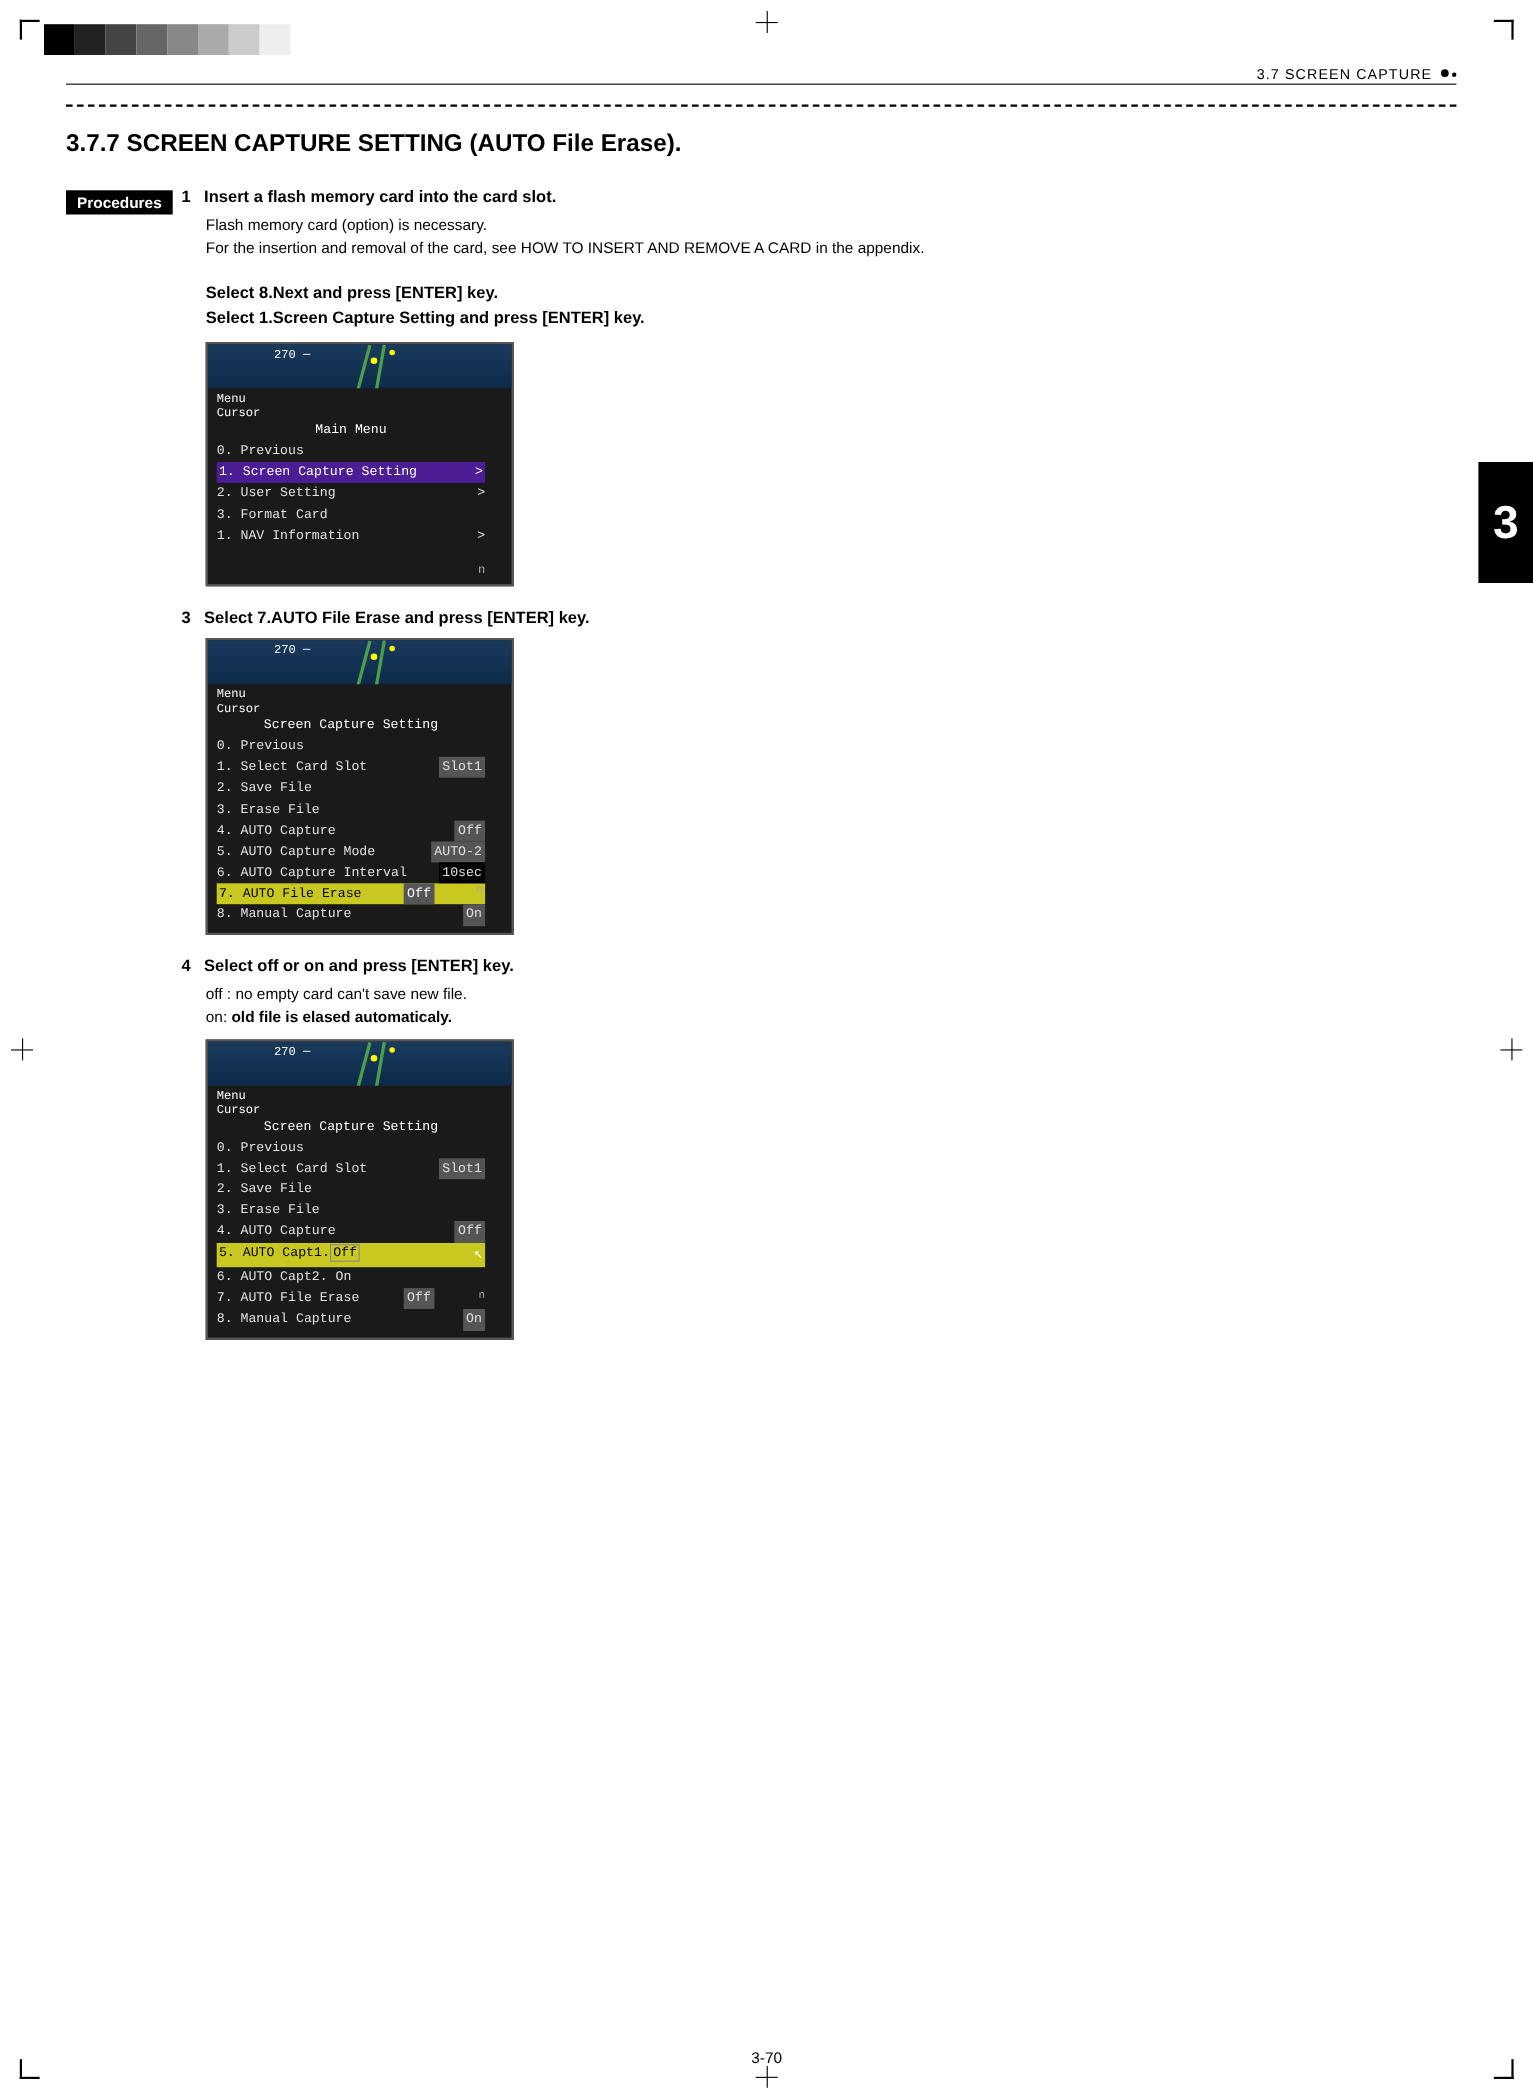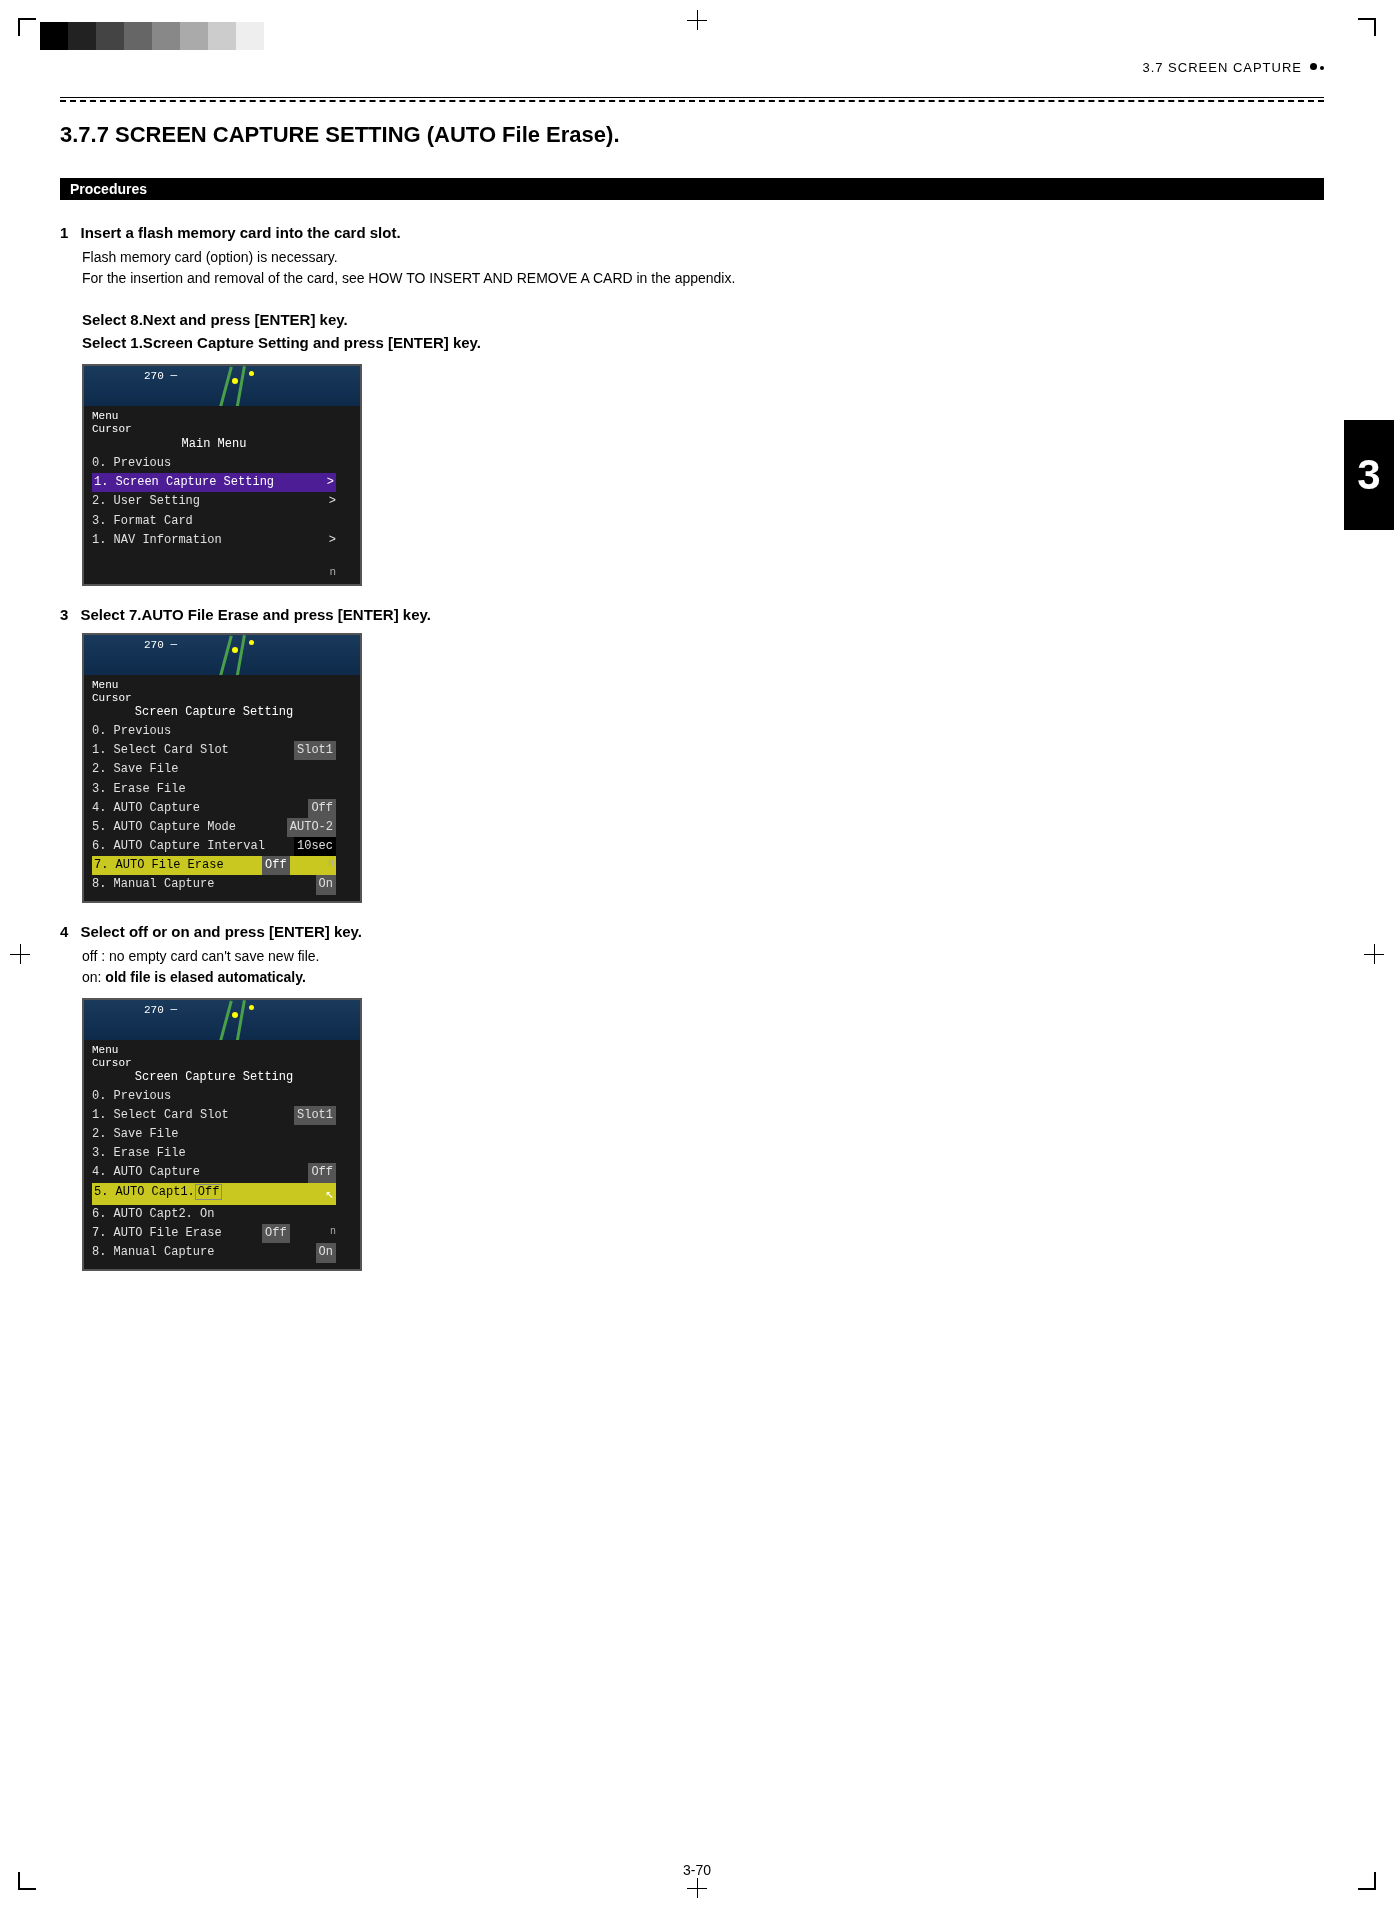--- a/index.html
+++ b/index.html
@@ -95,22 +95,22 @@
       right: 70px;
       bottom: 60px;
     }
 
     
     .header-line {
       display: flex;
       justify-content: flex-end;
       align-items: center;
       border-bottom: 1px solid #000;
-      padding-bottom: 22px;
-      margin-bottom: 2px;
+      padding-bottom: 1px;
+      margin-bottom: 18px;
     }
     .header-section-text {
       font-size: 13px;
       letter-spacing: 1px;
       margin-right: 8px;
     }
     .header-dots {
       display: flex;
       gap: 3px;
       align-items: flex-end;
@@ -139,23 +139,22 @@
     
     .section-title {
       font-size: 22px;
       font-weight: bold;
       margin-bottom: 28px;
     }
 
     
     .procedures-row {
       display: flex;
-      gap: 24px;
+      gap: 8px;
       margin-bottom: 0;
-      flex-direction: column;
     }
     .procedures-badge {
       background: #000;
       color: #fff;
       font-size: 14px;
       font-weight: bold;
       padding: 3px 10px;
       white-space: nowrap;
       height: fit-content;
       margin-top: 2px;

